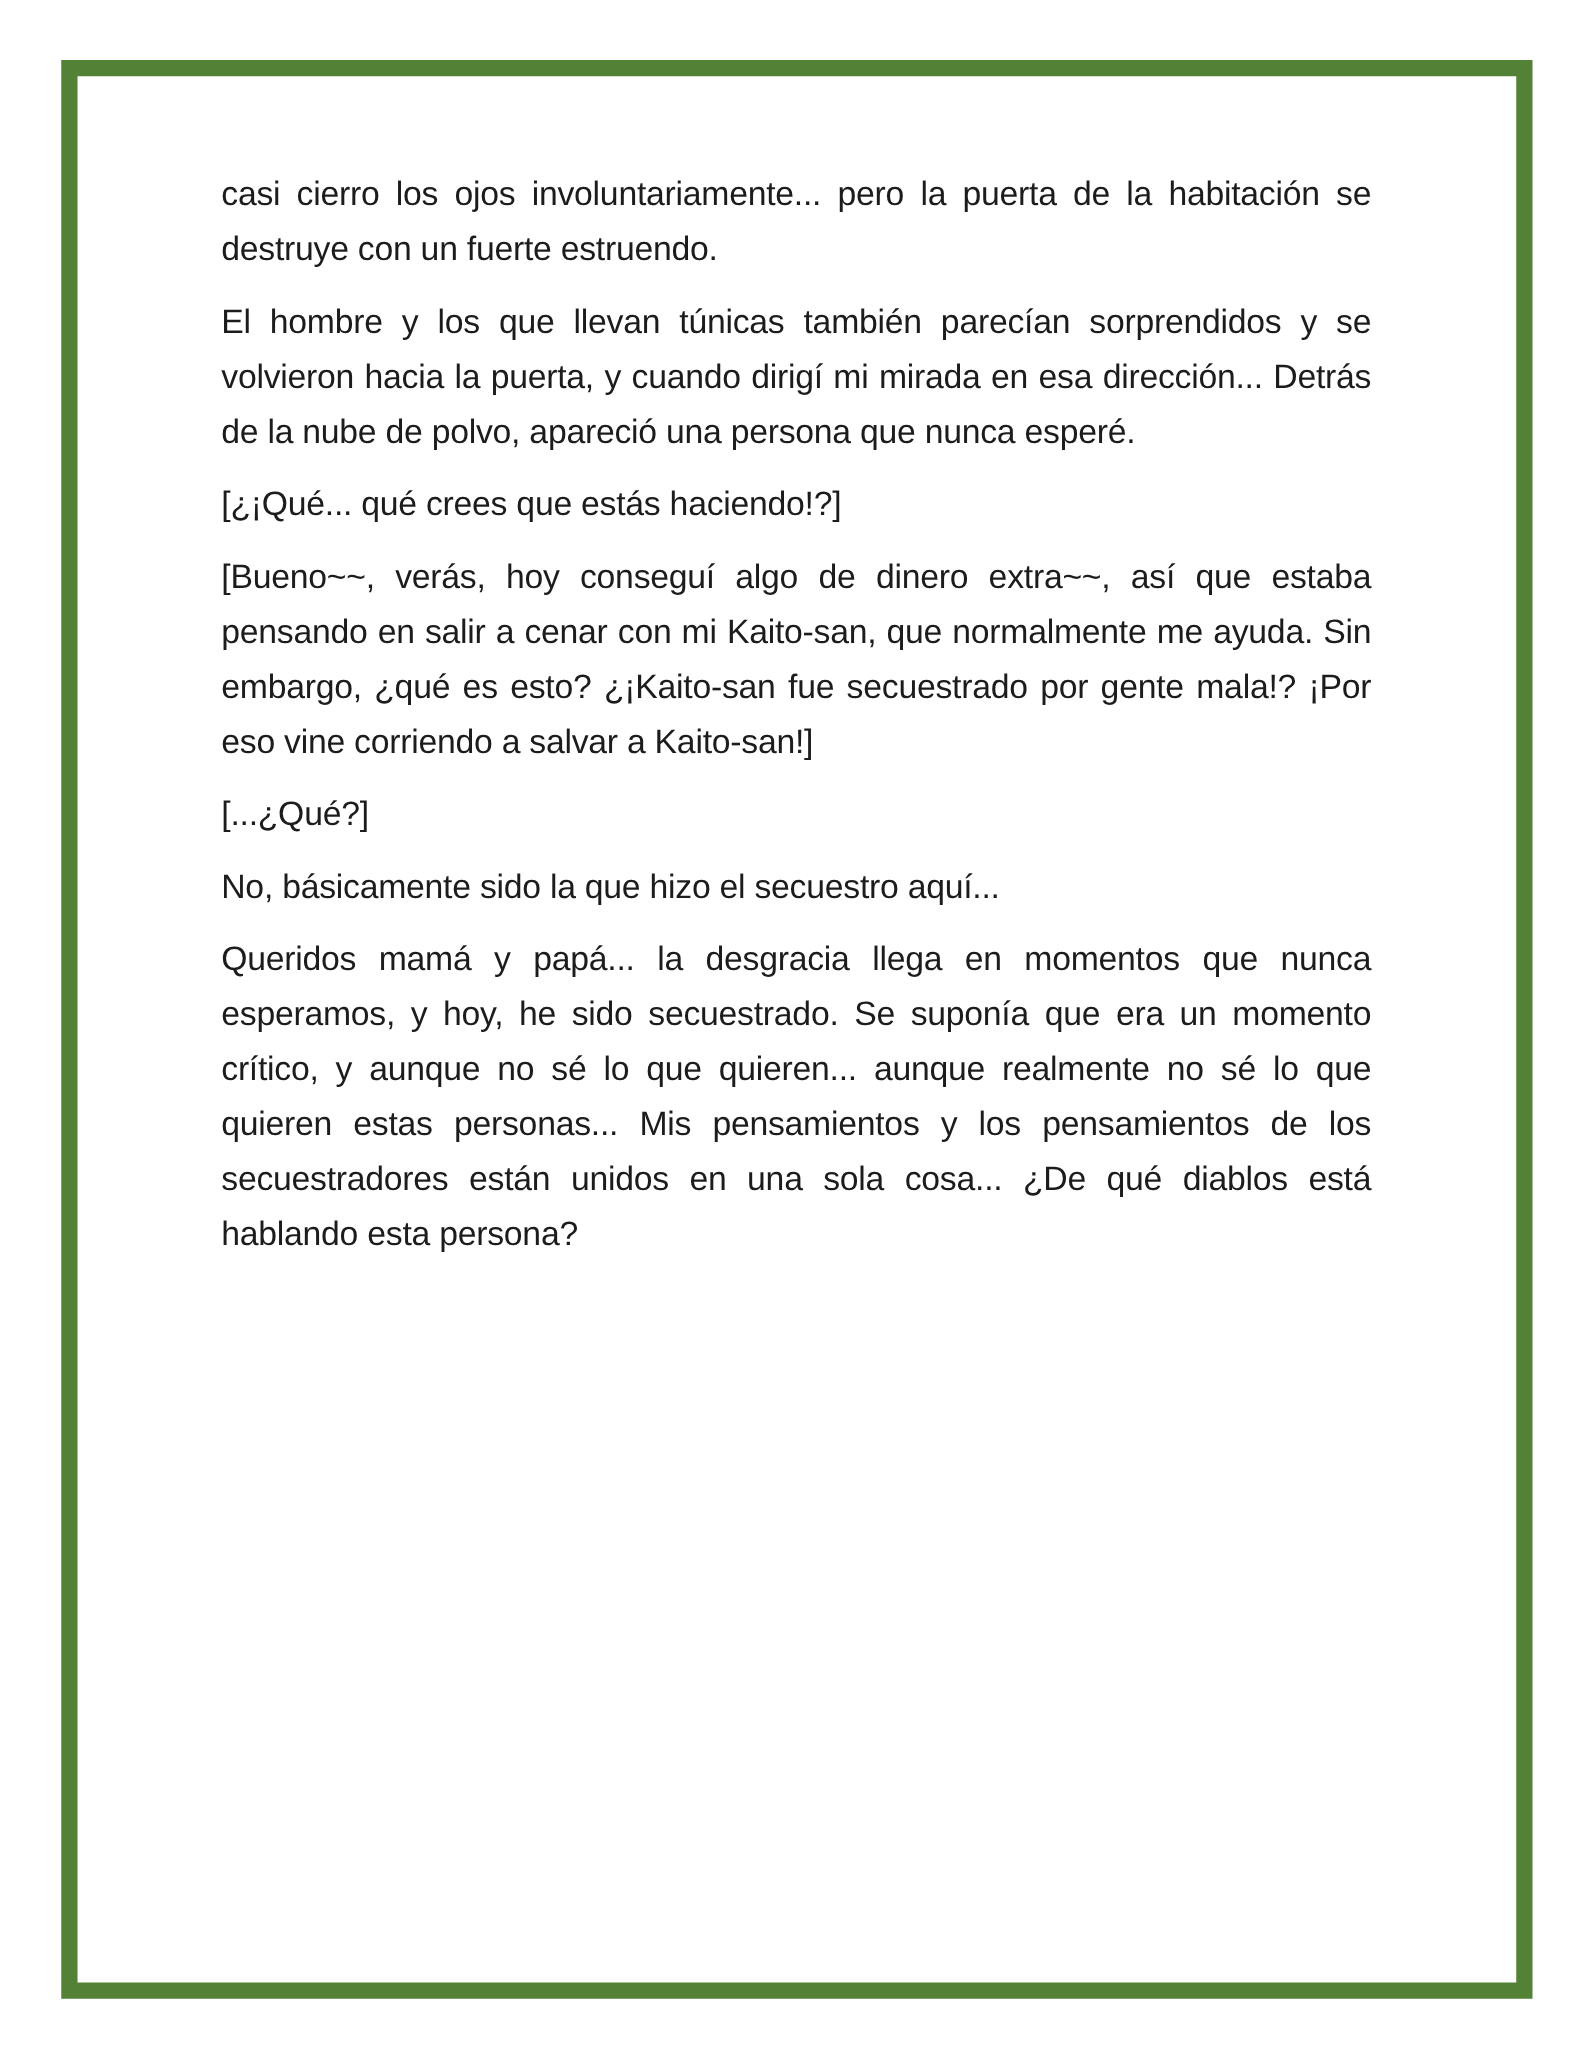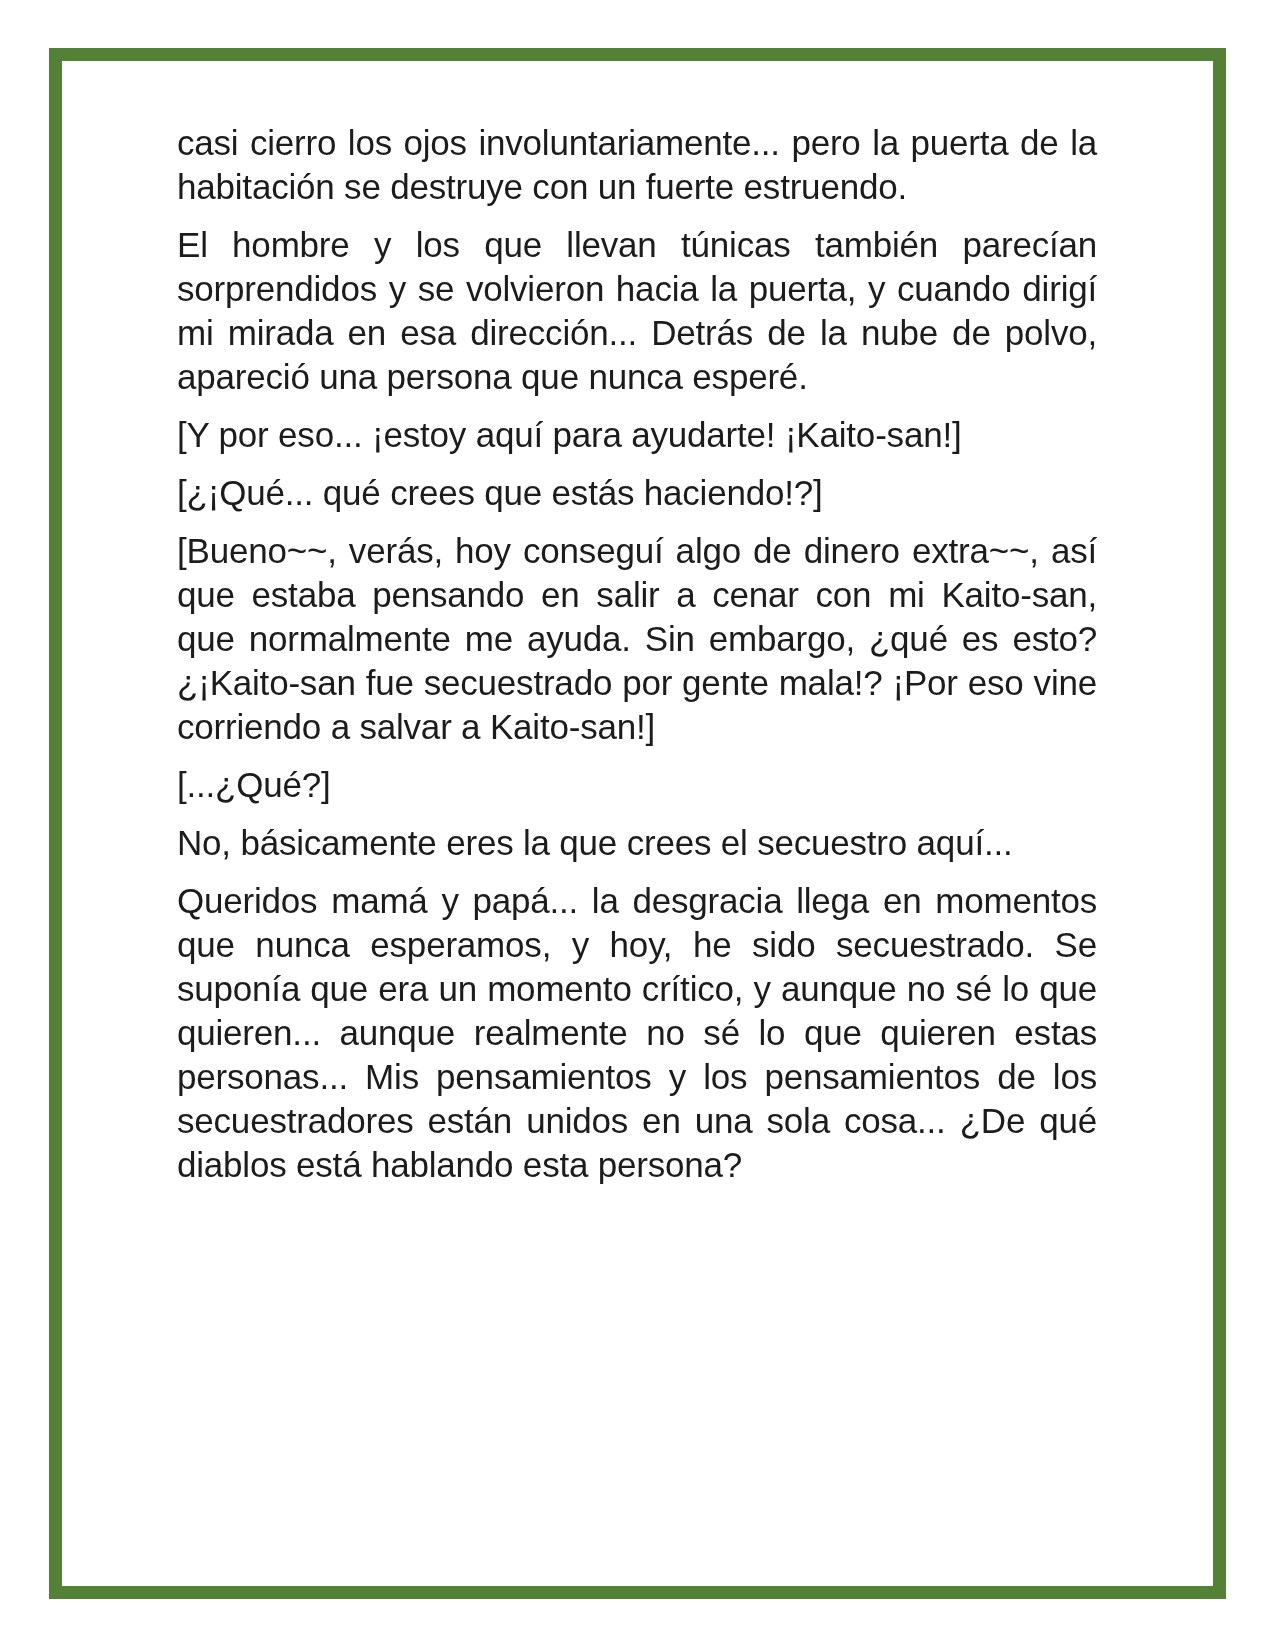--- a/index.html
+++ b/index.html
@@ -25,37 +25,36 @@
     background: #ffffff;
   }
   .page-content {
     box-sizing: border-box;
     width: 100%;
     height: 100%;
     padding: 60px 116px 40px 115px;
     overflow: hidden;
   }
   .page-content p {
-    margin: 0 0 14px 0;
-    font-size: 35px;
+    margin: 12px 0 14px 0;
+    font-size: 27px;
     line-height: 44px;
     letter-spacing: -0.2px;
     color: var(--text-color, #1c1c1c);
     text-align: justify;
     text-justify: inter-word;
     white-space: normal;
   }
 </style>
 </head>
 <body>
 
 <div class="page-frame">
   <div class="page-content">
     <p>casi cierro los ojos involuntariamente... pero la puerta de la habitación se destruye con un fuerte estruendo.</p>
     <p>El hombre y los que llevan túnicas también parecían sorprendidos y se volvieron hacia la puerta, y cuando dirigí mi mirada en esa dirección... Detrás de la nube de polvo, apareció una persona que nunca esperé.</p>
-    <p>[Y por eso... ¡estoy aquí para ayudarte! ¡Kaito-san!]</p>
     <p>[¿¡Qué... qué crees que estás haciendo!?]</p>
     <p>[Bueno~~, verás, hoy conseguí algo de dinero extra~~, así que estaba pensando en salir a cenar con mi Kaito-san, que normalmente me ayuda. Sin embargo, ¿qué es esto? ¿¡Kaito-san fue secuestrado por gente mala!? ¡Por eso vine corriendo a salvar a Kaito-san!]</p>
     <p>[...¿Qué?]</p>
-    <p>No, básicamente eres la que crees el secuestro aquí...</p>
+    <p>No, básicamente sido la que hizo el secuestro aquí...</p>
     <p>Queridos mamá y papá... la desgracia llega en momentos que nunca esperamos, y hoy, he sido secuestrado. Se suponía que era un momento crítico, y aunque no sé lo que quieren... aunque realmente no sé lo que quieren estas personas... Mis pensamientos y los pensamientos de los secuestradores están unidos en una sola cosa... ¿De qué diablos está hablando esta persona?</p>
   </div>
 </div>
 
 </body></html>

